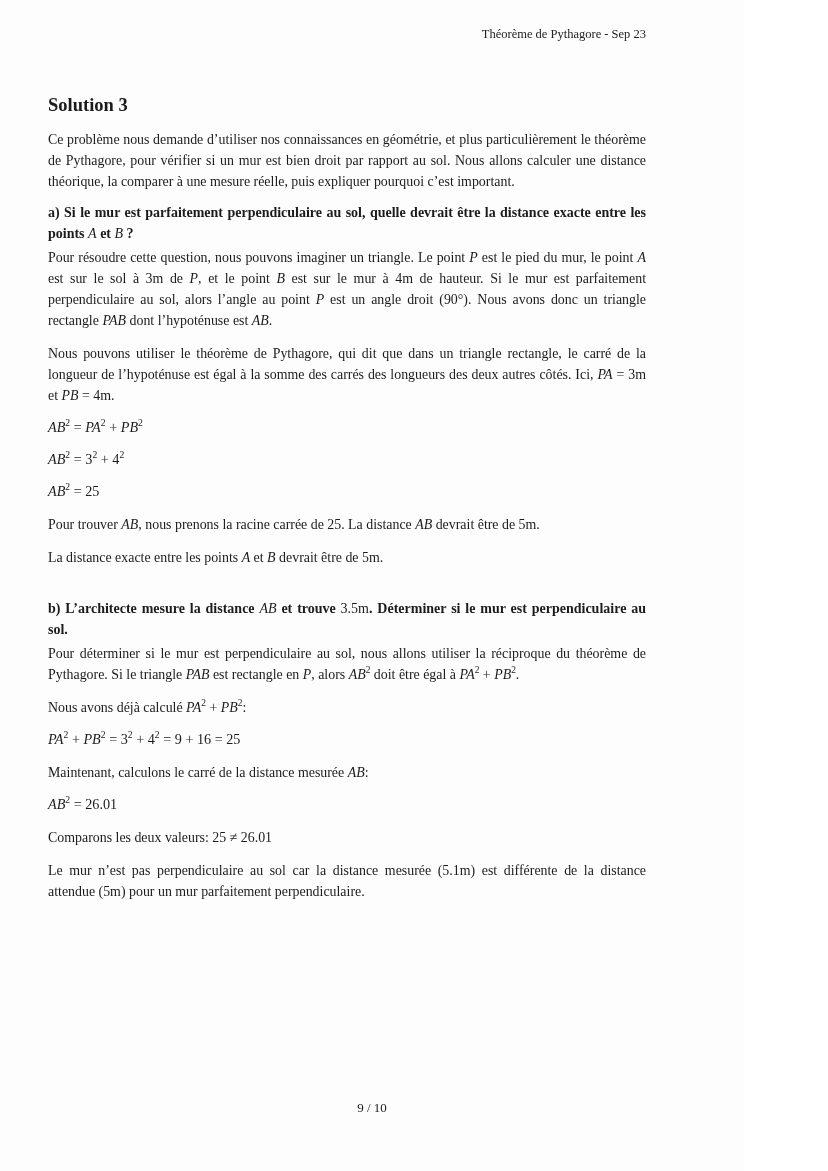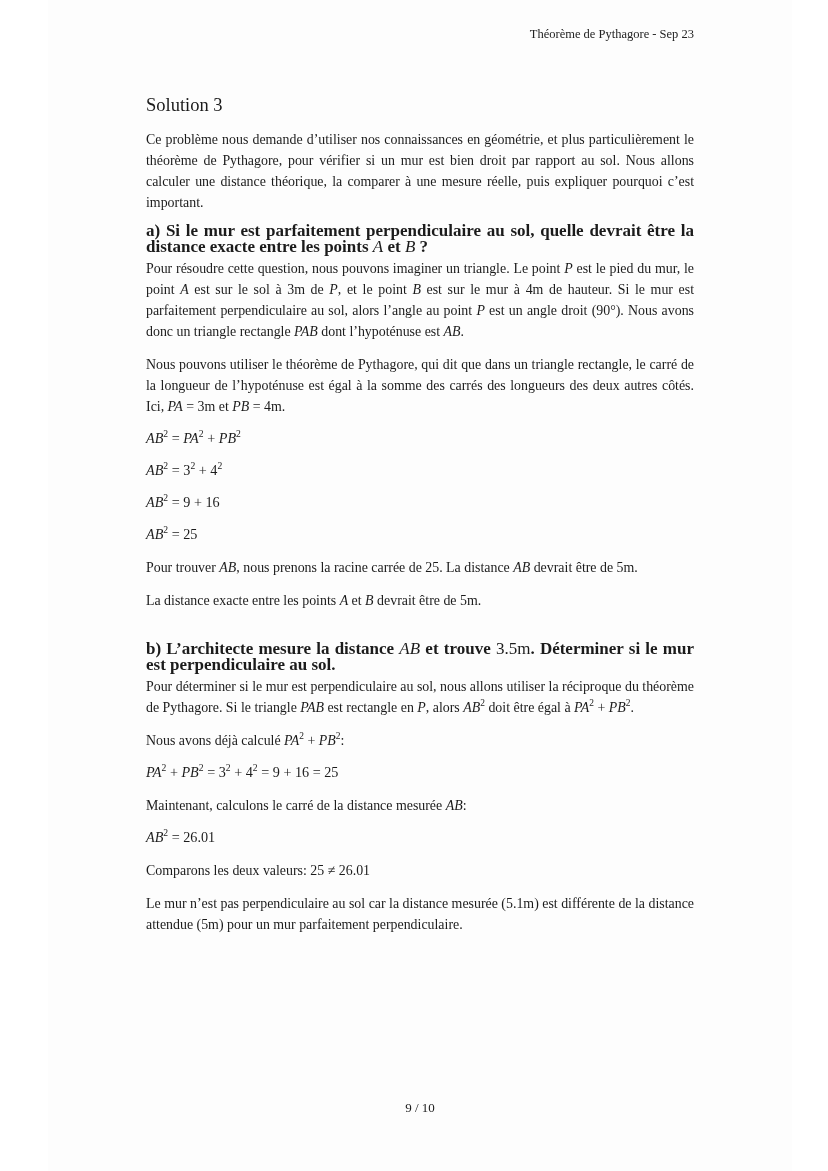--- a/index.html
+++ b/index.html
@@ -2,47 +2,46 @@
 <html><head>
 <meta charset="utf-8">
 <style>
   html, body { margin: 0; padding: 0; background: #ffffff; }
   .page {
     position: relative;
     width: 744px;
     height: 1171px;
     background: #fdfdfd;
     box-sizing: border-box;
-    padding: 27px 98px 0 98px;
+    padding: 27px 98px 0 48px;
     font-family: "Liberation Serif", "DejaVu Serif", serif;
     color: #1b1b1b;
     overflow: hidden;
-    margin-left: 48px;
   }
   .header {
     text-align: right;
     font-size: 12.5px;
     line-height: 15px;
     color: #222222;
   }
   .doc-title {
     font-size: 18.5px;
-    font-weight: 400;
+    font-weight: 700;
     line-height: 23px;
     margin: 52px 0 0 0;
   }
   .para {
     font-size: 13.9px;
     line-height: 21px;
     text-align: justify;
     margin: 12px 0 0 0;
   }
   .part-heading {
-    font-size: 17px;
-    line-height: 16px;
+    font-size: 14px;
+    line-height: 21px;
     font-weight: 700;
     text-align: justify;
     margin: 10px 0 0 0;
   }
   .part-heading + .para { margin-top: 3px; }
   .eq {
     font-size: 14.2px;
     line-height: 21px;
     margin: 11px 0;
   }
@@ -72,21 +71,20 @@
 
   <p class="para">Ce problème nous demande d’utiliser nos connaissances en géométrie, et plus particulièrement le théorème de Pythagore, pour vérifier si un mur est bien droit par rapport au sol. Nous allons calculer une distance théorique, la comparer à une mesure réelle, puis expliquer pourquoi c’est important.</p>
 
   <div>
     <h2 class="part-heading">a) Si le mur est parfaitement perpendiculaire au sol, quelle devrait être la distance exacte entre les points <span class="math"><i>A</i></span> et <span class="math"><i>B</i></span> ?</h2>
     <p class="para">Pour résoudre cette question, nous pouvons imaginer un triangle. Le point <span class="math"><i>P</i></span> est le pied du mur, le point <span class="math"><i>A</i></span> est sur le sol à 3m de <span class="math"><i>P</i></span>, et le point <span class="math"><i>B</i></span> est sur le mur à 4m de hauteur. Si le mur est parfaitement perpendiculaire au sol, alors l’angle au point <span class="math"><i>P</i></span> est un angle droit (90°). Nous avons donc un triangle rectangle <span class="math"><i>PAB</i></span> dont l’hypoténuse est <span class="math"><i>AB</i></span>.</p>
     <p class="para">Nous pouvons utiliser le théorème de Pythagore, qui dit que dans un triangle rectangle, le carré de la longueur de l’hypoténuse est égal à la somme des carrés des longueurs des deux autres côtés. Ici, <span class="math"><i>PA</i> = 3m</span> et <span class="math"><i>PB</i> = 4m</span>.</p>
 
     <div class="eq"><span class="math"><i>AB</i><sup>2</sup> = <i>PA</i><sup>2</sup> + <i>PB</i><sup>2</sup></span></div>
     <div class="eq"><span class="math"><i>AB</i><sup>2</sup> = 3<sup>2</sup> + 4<sup>2</sup></span></div>
-    <div class="eq"><span class="math"><i>AB</i><sup>2</sup> = 9 + 16</span></div>
     <div class="eq"><span class="math"><i>AB</i><sup>2</sup> = 25</span></div>
 
     <p class="para">Pour trouver <span class="math"><i>AB</i></span>, nous prenons la racine carrée de 25. La distance <span class="math"><i>AB</i></span> devrait être de 5m.</p>
     <p class="para">La distance exacte entre les points <span class="math"><i>A</i></span> et <span class="math"><i>B</i></span> devrait être de 5m.</p>
   </div>
 
   <div class="section-b">
     <h2 class="part-heading">b) L’architecte mesure la distance <span class="math"><i>AB</i></span> et trouve <span class="math">3.5m</span>. Déterminer si le mur est perpendicu­laire au sol.</h2>
     <p class="para">Pour déterminer si le mur est perpendiculaire au sol, nous allons utiliser la réciproque du théorème de Pythagore. Si le triangle <span class="math"><i>PAB</i></span> est rectangle en <span class="math"><i>P</i></span>, alors <span class="math"><i>AB</i><sup>2</sup></span> doit être égal à <span class="math"><i>PA</i><sup>2</sup> + <i>PB</i><sup>2</sup></span>.</p>
     <p class="para">Nous avons déjà calculé <span class="math"><i>PA</i><sup>2</sup> + <i>PB</i><sup>2</sup></span>:</p>

